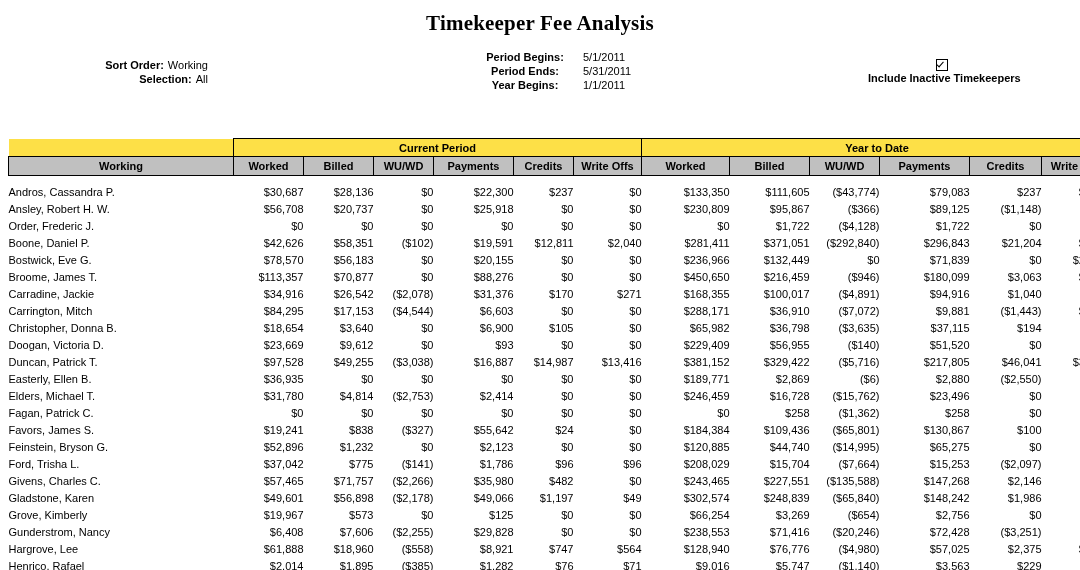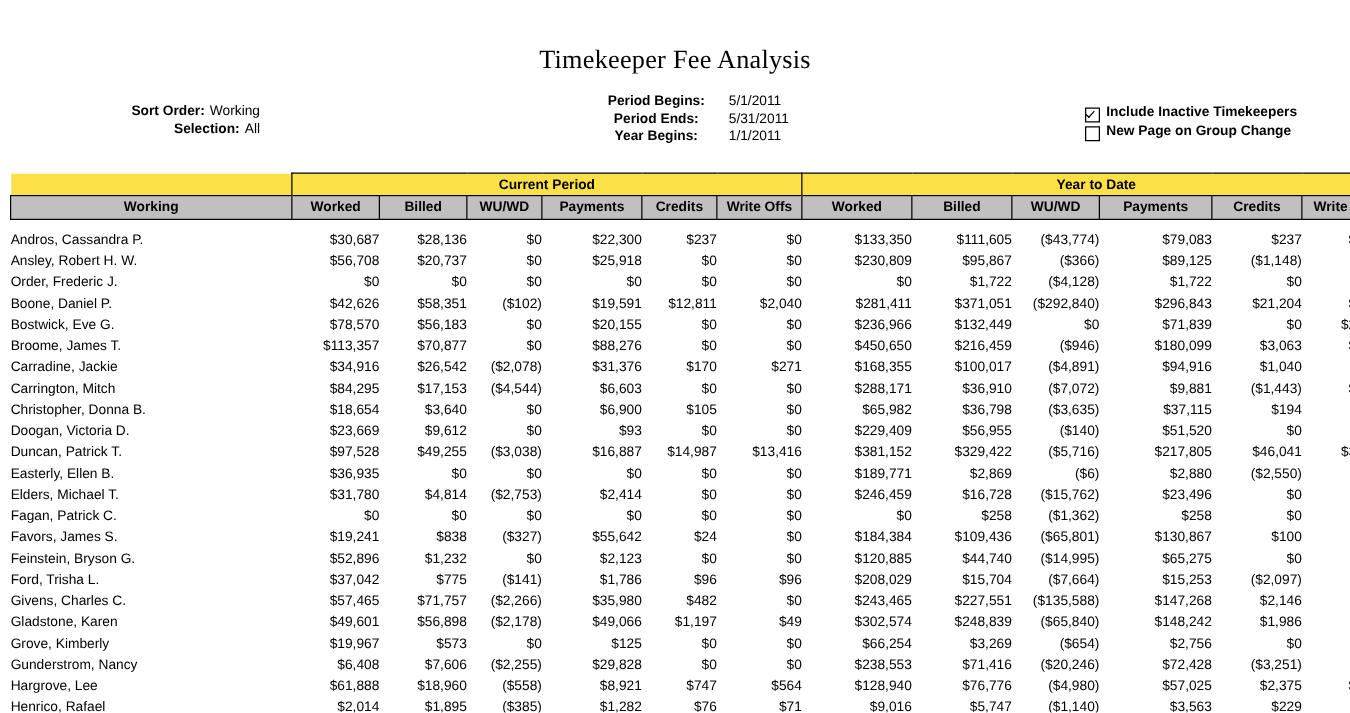--- a/index.html
+++ b/index.html
@@ -12,25 +12,25 @@
     width: 1080px;
     height: 570px;
     font-family: "Liberation Sans", sans-serif;
     color: #000000;
     overflow: hidden;
     position: relative;
   }
   
   .report-title {
     font-family: "Liberation Serif", serif;
-    font-weight: normal;
+    font-weight: bold;
     font-size: 21px;
     text-align: center;
     margin: 0;
-    padding-top: 35px;
+    padding-top: 11px;
     letter-spacing: 0.2px;
   }
   
   .meta-area {
     position: relative;
     height: 58px;
     margin-top: 12px;
   }
   .meta-left {
     position: absolute;
@@ -73,23 +73,24 @@
     white-space: nowrap;
   }
   .meta-right {
     position: absolute;
     left: 868px;
     top: 11px;
     font-size: 11px;
   }
   .opt-row {
     display: flex;
-    align-items: flex-end;
+    align-items: center;
     line-height: 15px;
     height: 15px;
+    flex-direction: column;
   }
   .checkbox {
     width: 10px;
     height: 10px;
     border: 1px solid #000;
     background: #fff;
     display: inline-block;
     position: relative;
     margin-right: 5px;
     flex: 0 0 auto;
@@ -207,24 +208,20 @@
     <div class="meta-row">
       <span class="lbl">Year Begins:</span>
       <span class="val">1/1/2011</span>
     </div>
   </div>
 
   <div class="meta-right">
     <div class="opt-row">
       <span class="checkbox checked"></span>
       <span class="opt-label">Include Inactive Timekeepers</span>
-    </div>
-    <div class="opt-row">
-      <span class="checkbox"></span>
-      <span class="opt-label">New Page on Group Change</span>
     </div>
   </div>
 
 </div>
 
 <div class="table-wrap">
   <table class="report">
     <colgroup>
       <col style="width:225px">
       <col style="width:70px">

